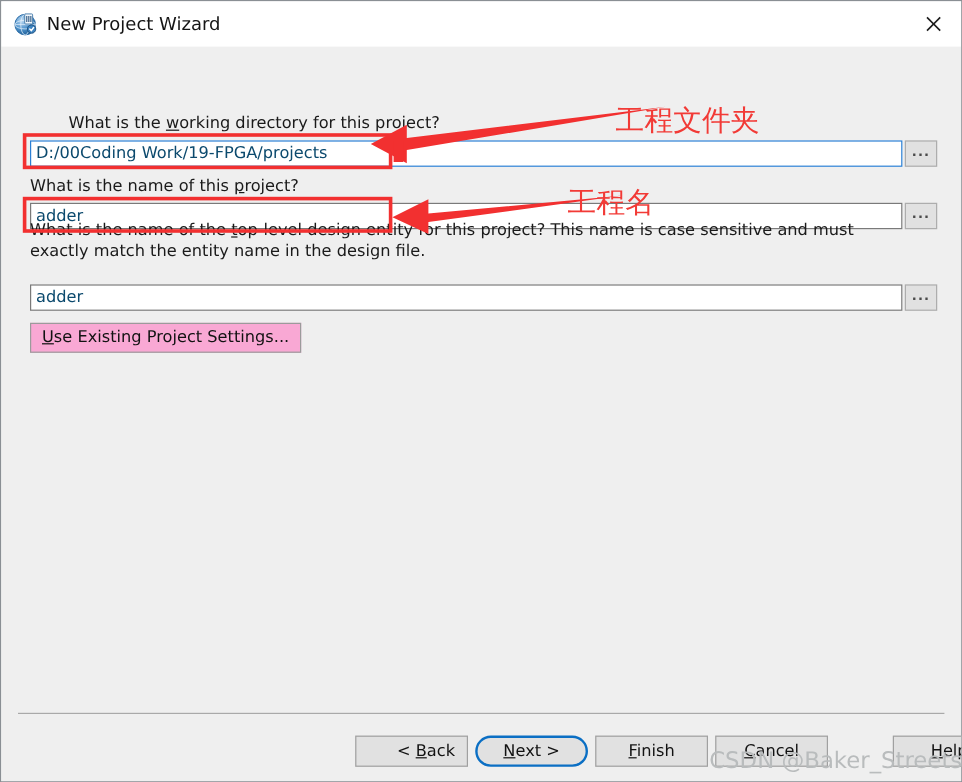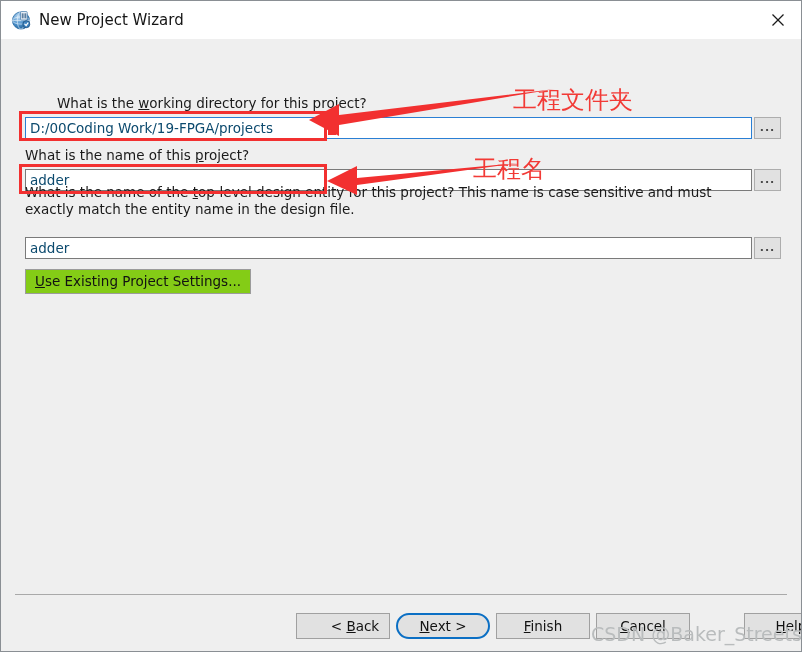--- a/index.html
+++ b/index.html
@@ -128,21 +128,21 @@
     position: relative;
     top: -1px;
   }
 
   .existing-btn {
     position: absolute;
     box-sizing: border-box;
     left: 24px; top: 230px;
     height: 25px;
     padding: 0 9px;
-    background: #84cc16;
+    background: #f9a8d4;
     border: 1px solid #9b9b9b;
     font-family: "DejaVu Sans", "Liberation Sans", sans-serif;
     font-size: 13.5px;
     color: #121212;
     line-height: 23px;
     cursor: pointer;
     white-space: nowrap;
   }
   .existing-btn u { text-decoration: underline; }
 

